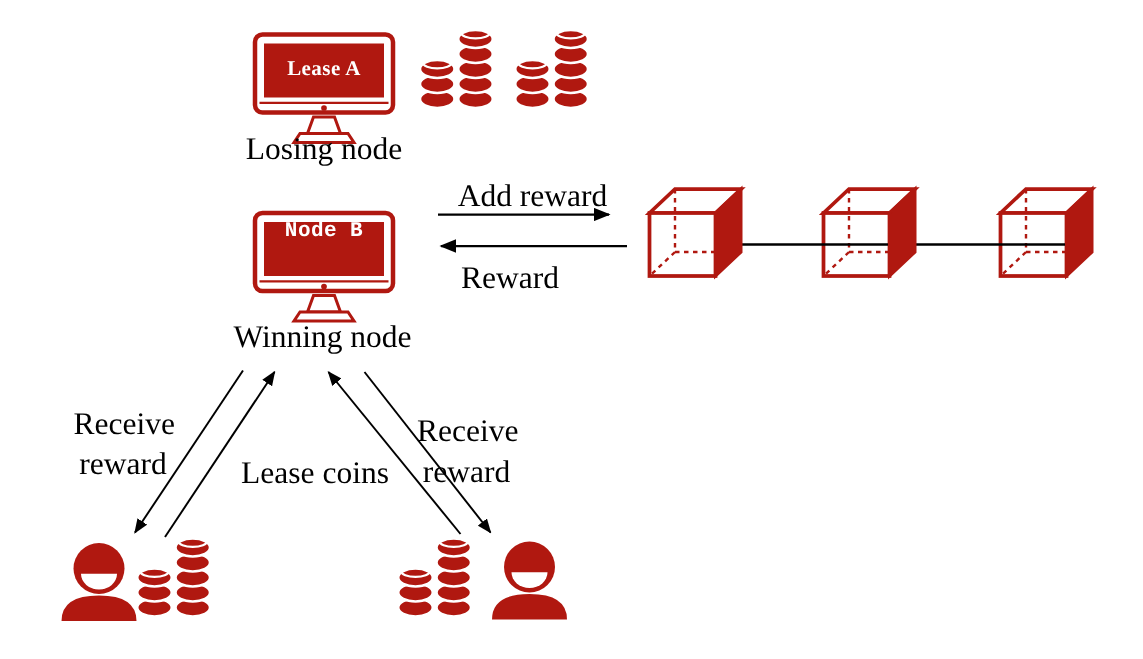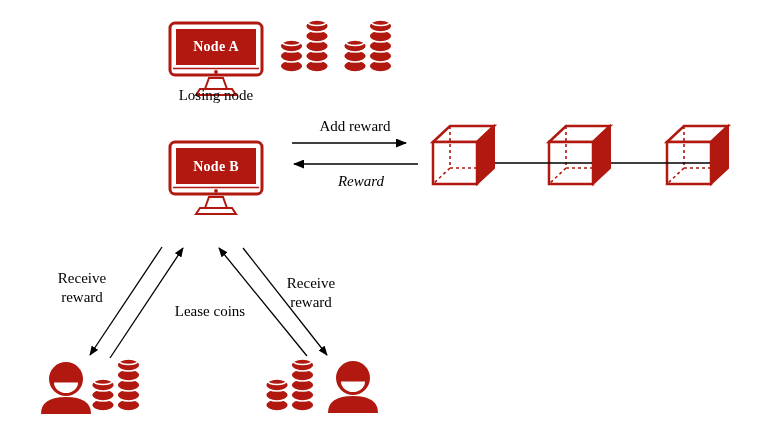--- a/index.html
+++ b/index.html
@@ -21,21 +21,21 @@
   .f-white{fill:var(--white);}
   .coin{fill:var(--red);stroke:var(--white);stroke-width:1.7;}
   .cointop{fill:none;stroke:var(--white);stroke-width:1.5;}
   .dash{stroke:var(--red);stroke-width:1.6;fill:none;stroke-dasharray:3,3;}
   .chainline{stroke:var(--black);stroke-width:1.6;}
   .arrow{stroke:var(--black);stroke-width:1.5;fill:none;}
   .arrow-thin{stroke:var(--black);stroke-width:1.3;fill:none;}
   .lbl{
     position:absolute;
     color:var(--black);
-    font-size:15px;
+    font-size:21px;
     text-align:center;
     line-height:1.28;
     white-space:pre-line;
   }
   .screen-title{
     position:absolute;
     width:80px;height:36px;
     display:flex;align-items:center;justify-content:center;
     color:var(--white);
     font-weight:bold;
@@ -152,26 +152,27 @@
     </g>
 
     <g>
       <use href="#coinpair" x="277" y="405"></use>
     </g>
     <g>
       <use href="#person" x="353" y="378"></use>
     </g>
   </svg>
 
-  <div class="screen-title" style="left:176px;top:29px;">Node A</div>
+  <div class="screen-title" style="left:176px;top:29px;">Lease A</div>
   <div class="lbl" style="left:156px;top:86px;width:120px;">Losing node</div>
 
-  <div class="screen-title" style="left:176px;top:149px;">Node B</div>
+  <div class="screen-title" style="left:176px;top:136px;font-family:Liberation Mono, monospace;">Node B</div>
+  <div class="lbl" style="left:155px;top:211px;width:120px;">Winning node</div>
 
   <div class="lbl" style="left:295px;top:117px;width:120px;">Add reward</div>
-  <div class="lbl" style="left:301px;top:172px;width:120px;font-style:italic;">Reward</div>
+  <div class="lbl" style="left:280px;top:172px;width:120px;">Reward</div>
 
 
   <div class="lbl" style="left:49px;top:269px;width:66px;">Receive reward</div>
   <div class="lbl" style="left:150px;top:302px;width:120px;text-align:center;">Lease coins</div>
   <div class="lbl" style="left:278px;top:274px;width:66px;">Receive reward</div>
 
 </div>
 
 </body></html>

